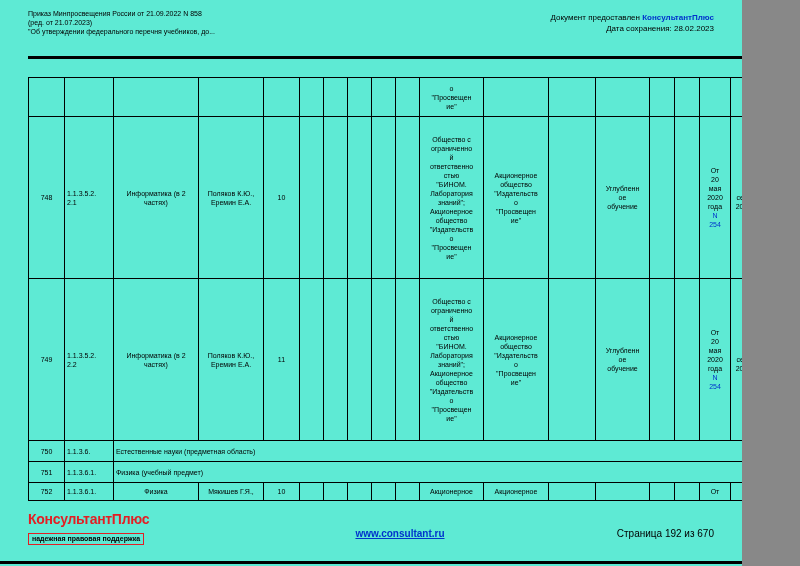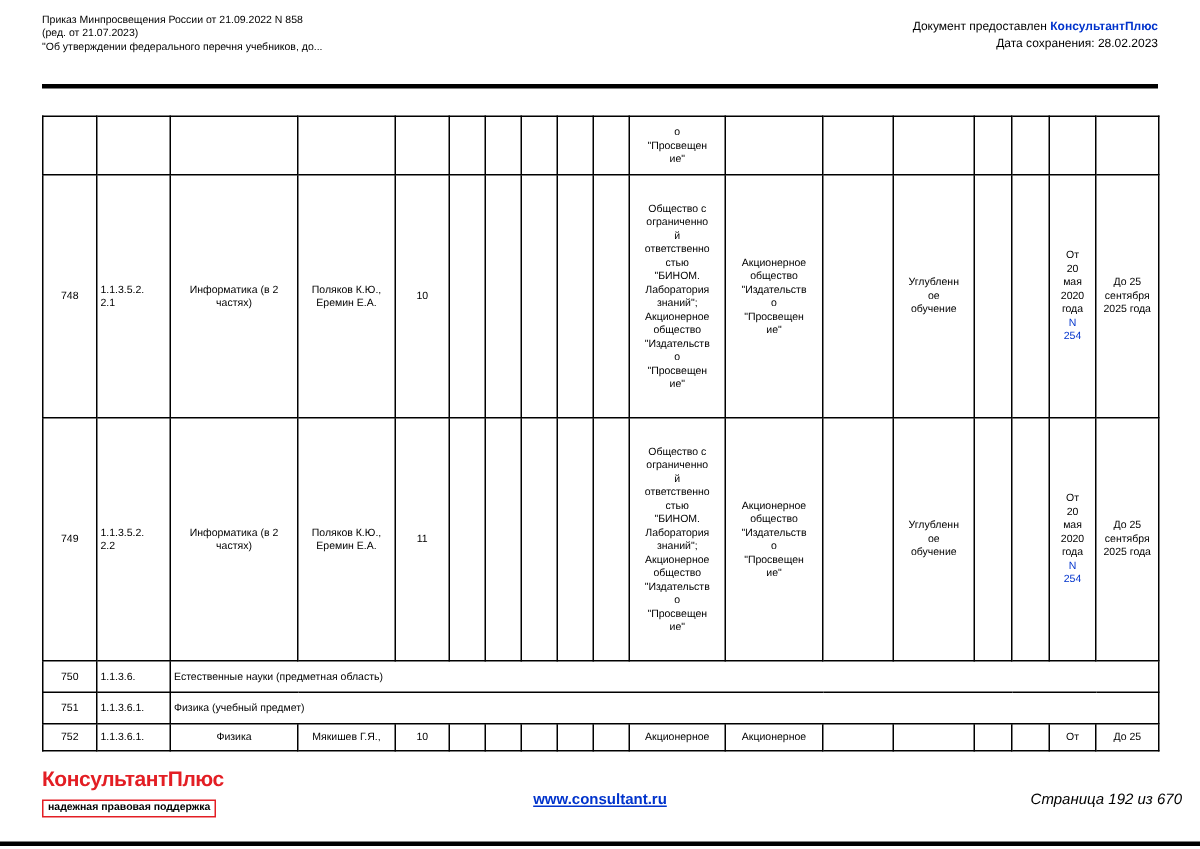--- a/index.html
+++ b/index.html
@@ -1,22 +1,22 @@
 <!DOCTYPE html>
 <html><head>
 <meta charset="utf-8">
 <style>
   * { margin: 0; padding: 0; box-sizing: border-box; }
   html, body { background: #888; }
   body { font-family: "Liberation Sans", sans-serif; }
   .page {
     position: relative;
-    width: 800px;
+    width: 742px;
     height: 566px;
-    background: #ffffff;
+    background: #5eead4;
     overflow: hidden;
   }
   
   .hdr-left {
     position: absolute; left: 28px; top: 9px;
     font-size: 7px; line-height: 9px; color: #000;
   }
   .hdr-right {
     position: absolute; right: 28px; top: 12px;
     font-size: 8px; line-height: 11px; color: #000; text-align: right;
@@ -51,22 +51,22 @@
     display: inline-block; margin-top: 2px;
     font-size: 7px; font-weight: bold; color: #000;
     border: 1px solid #e31e24; padding: 1px 3px; line-height: 8px;
   }
   .footer-url {
     position: absolute; left: 0; width: 800px; top: 528px;
     text-align: center; font-size: 10px; font-weight: bold;
   }
   .footer-url a { color: #0033cc; text-decoration: underline; cursor: pointer; }
   .footer-page {
-    position: absolute; right: 12px; top: 528px;
-    font-size: 10px; color: #000; font-style: italic;
+    position: absolute; right: 28px; top: 528px;
+    font-size: 10px; color: #000;
   }
   .bottom-rule {
     position: absolute; left: 0; top: 561px;
     width: 800px; height: 3px; background: #000;
   }
 </style>
 </head>
 <body>
 
 <div class="page">

